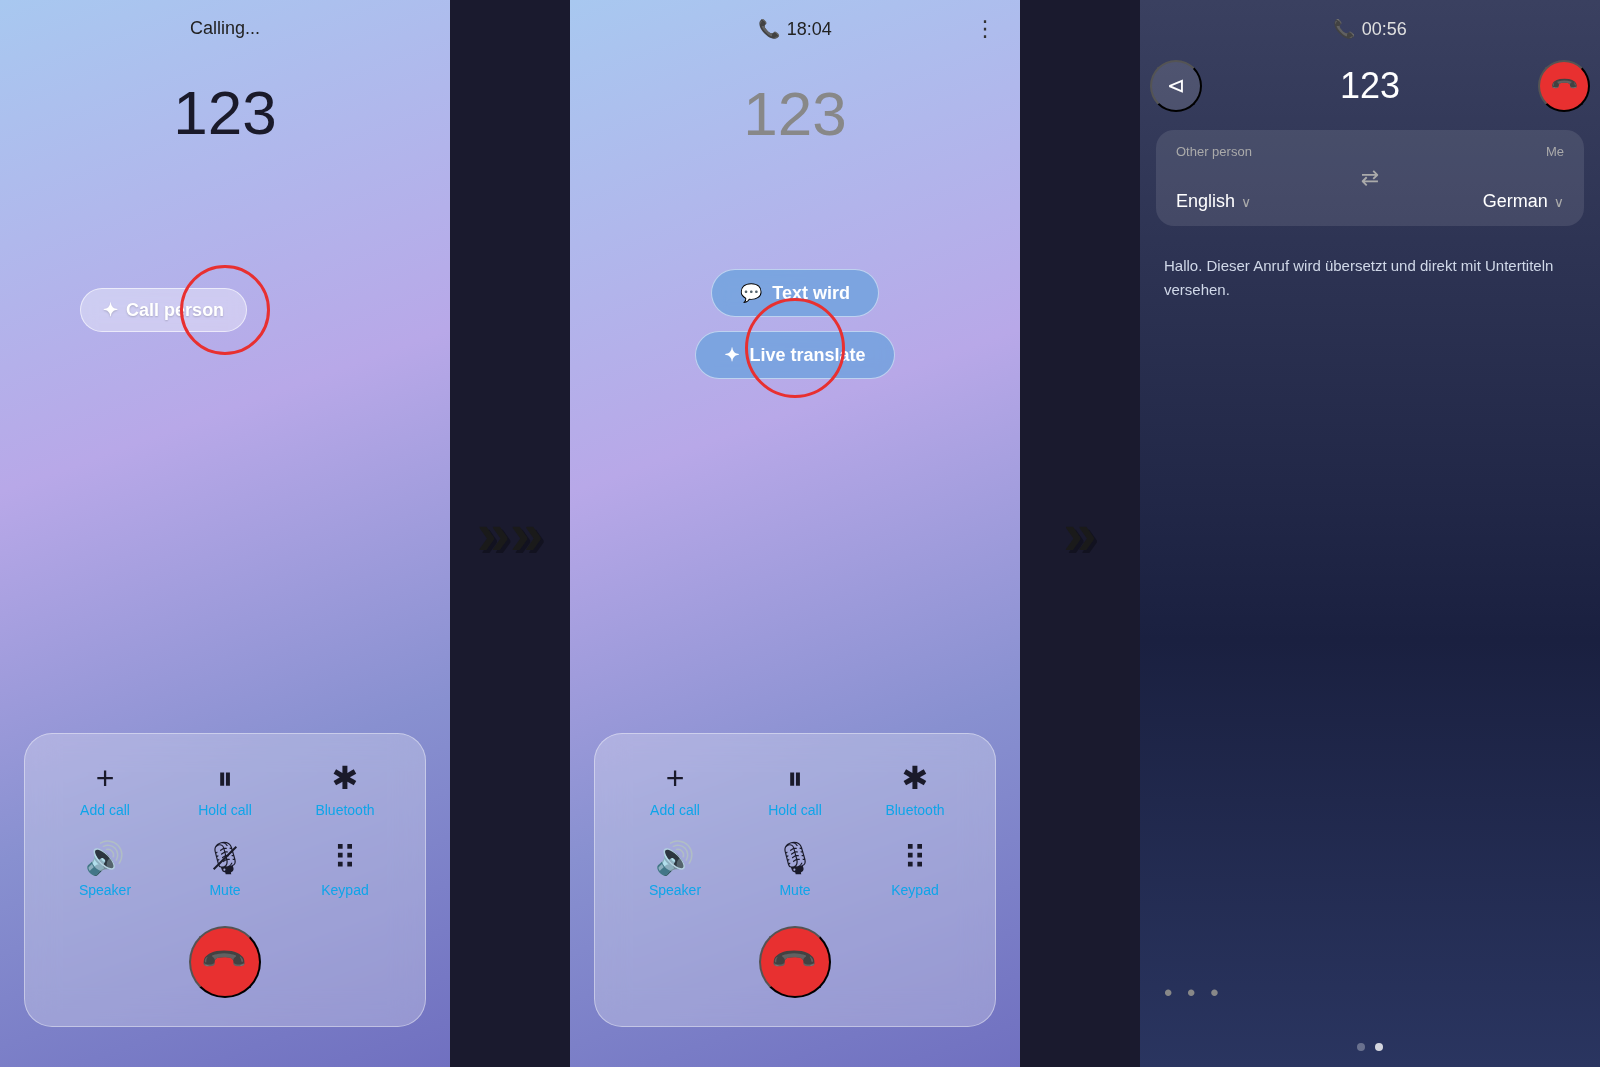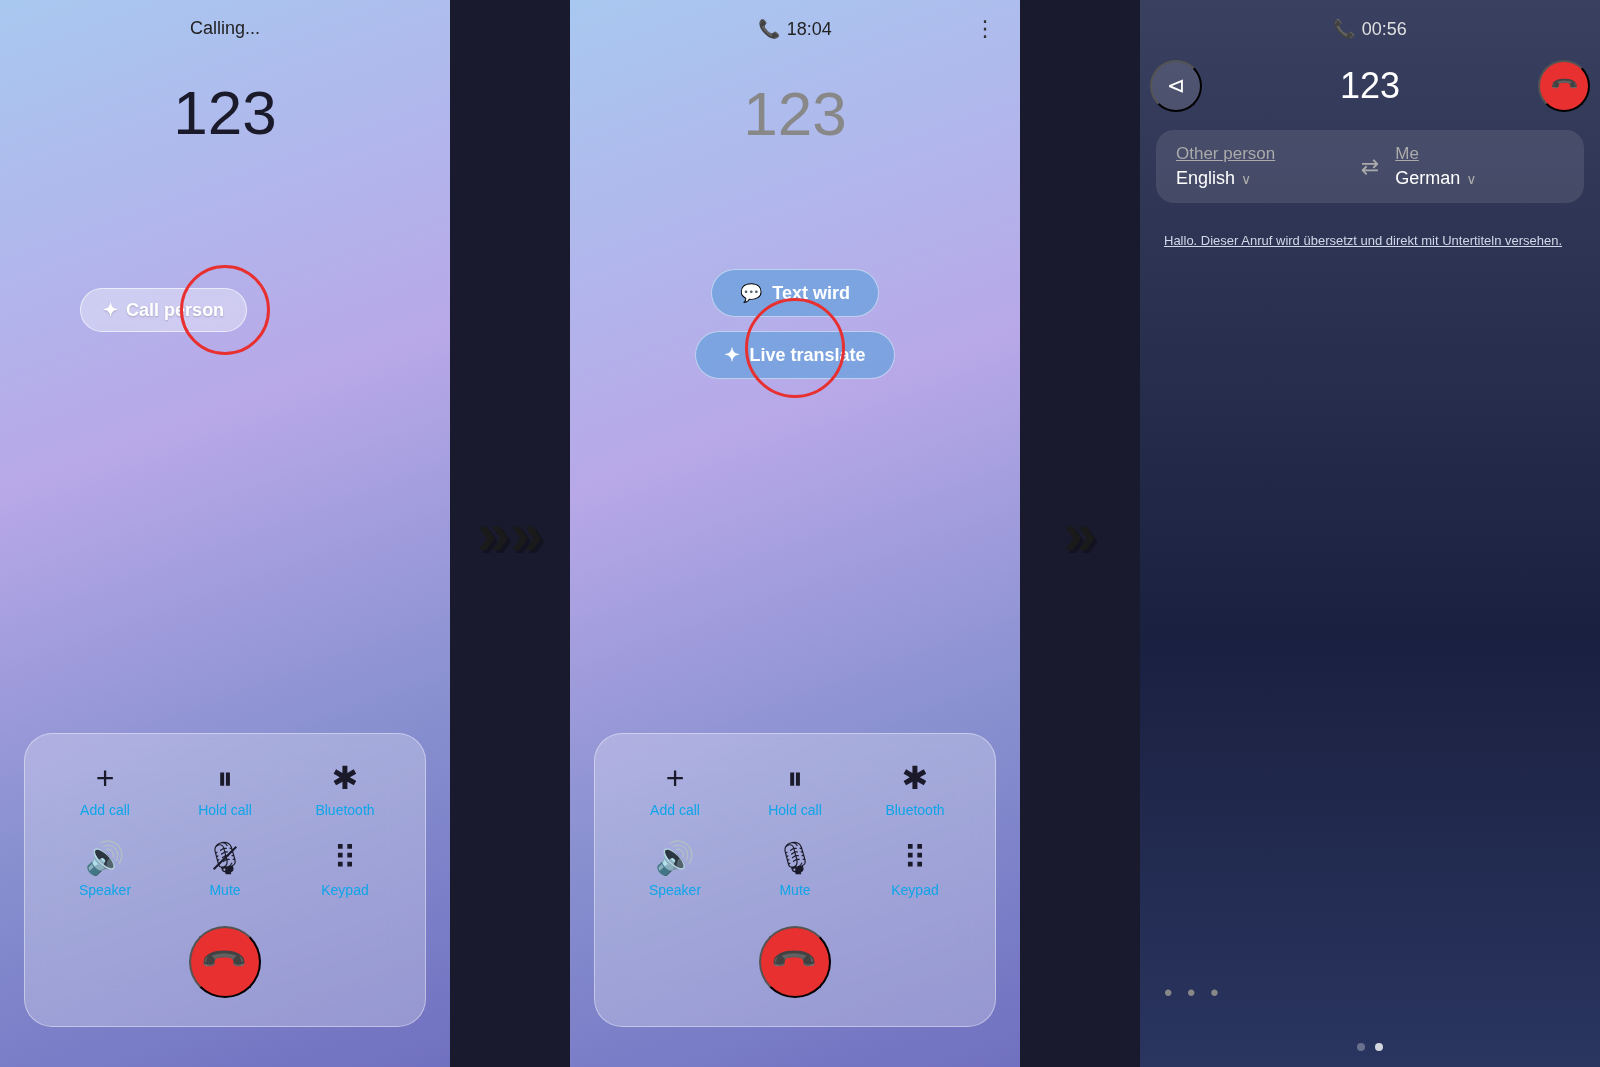--- a/index.html
+++ b/index.html
@@ -266,33 +266,33 @@
     }
 
     .lang-section {
       flex: 1;
       display: flex;
       flex-direction: column;
       gap: 4px;
     }
 
     .lang-label {
-      font-size: 17px;
+      font-size: 13px;
       color: #aaa;
-      text-decoration: underline;
     }
 
     .lang-selector {
       display: flex;
       align-items: center;
       gap: 6px;
       font-size: 18px;
       color: white;
       font-weight: 500;
       cursor: pointer;
+      margin-top: 28px;
     }
 
     .lang-selector .chevron {
       font-size: 14px;
       color: #aaa;
     }
 
     .swap-icon {
       color: #aaa;
       font-size: 22px;
@@ -342,25 +342,24 @@
     }
 
     .transcript-area {
       flex: 1;
       padding: 20px 24px;
       display: flex;
       flex-direction: column;
     }
 
     .transcript-text {
-      font-size: 13px;
+      font-size: 15px;
       color: #d0d8e8;
       line-height: 1.6;
       margin-bottom: 16px;
-      text-decoration: underline;
     }
 
     .transcript-text.english {
       color: #c0c8d8;
       margin-top: 8px;
     }
 
     .ellipsis-dots {
       color: #888;
       font-size: 24px;
@@ -567,21 +566,21 @@
     <div class="lang-section">
       <span class="lang-label">Other person</span>
       <div class="lang-selector">
         <span>English</span>
         <span class="chevron">∨</span>
       </div>
     </div>
 
     <div class="swap-icon">⇄</div>
 
-    <div class="lang-section" style="">
+    <div class="lang-section" style="align-items:flex-end;">
       <span class="lang-label">Me</span>
       <div class="lang-selector">
         <span>German</span>
         <span class="chevron">∨</span>
       </div>
     </div>
   </div>
 
   <div class="transcript-area">
     <p class="transcript-text">Hallo. Dieser Anruf wird übersetzt und direkt mit Untertiteln versehen.</p>

